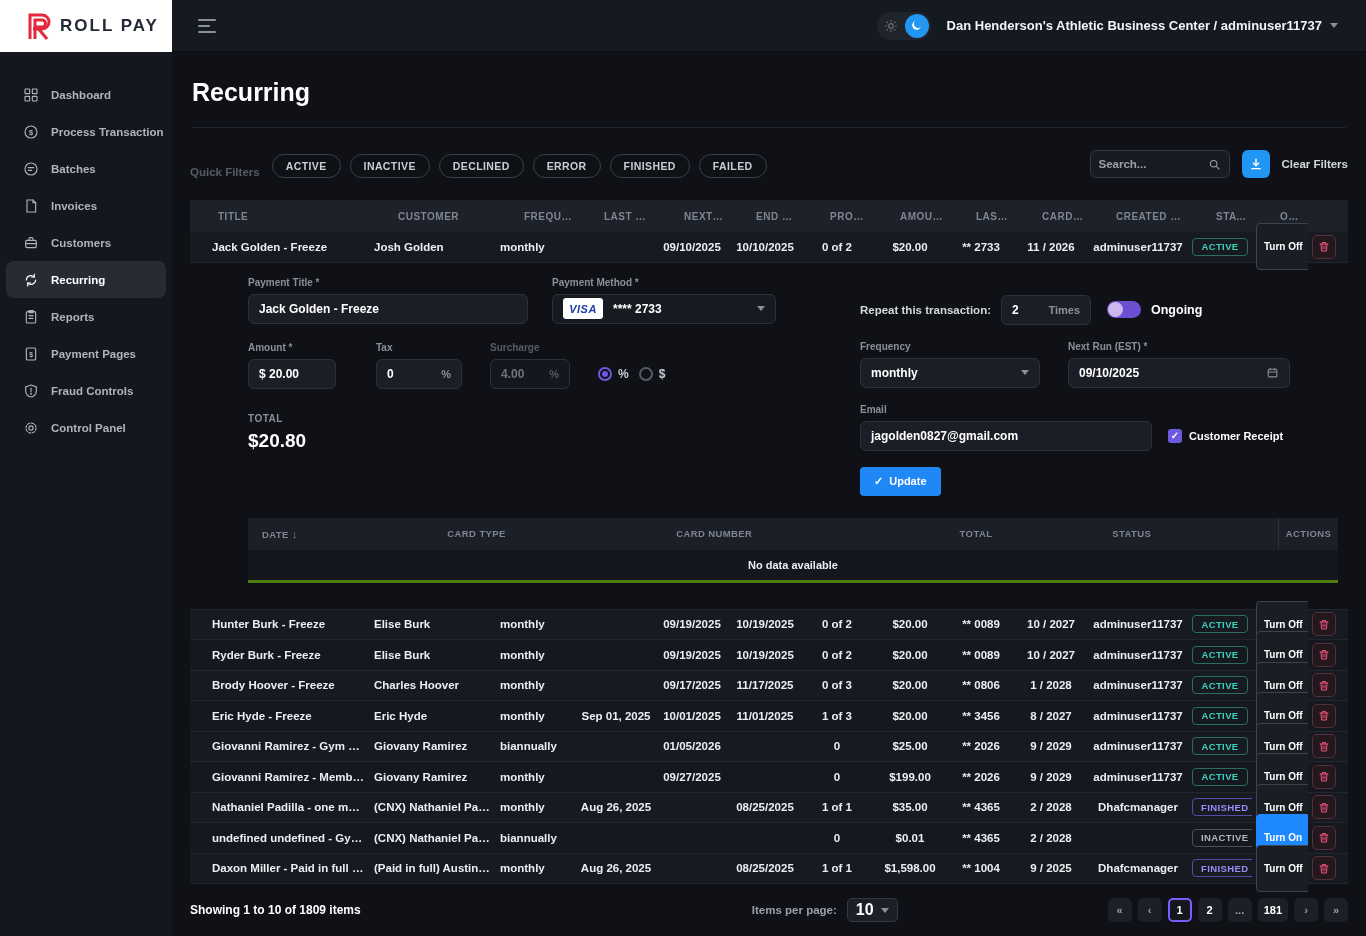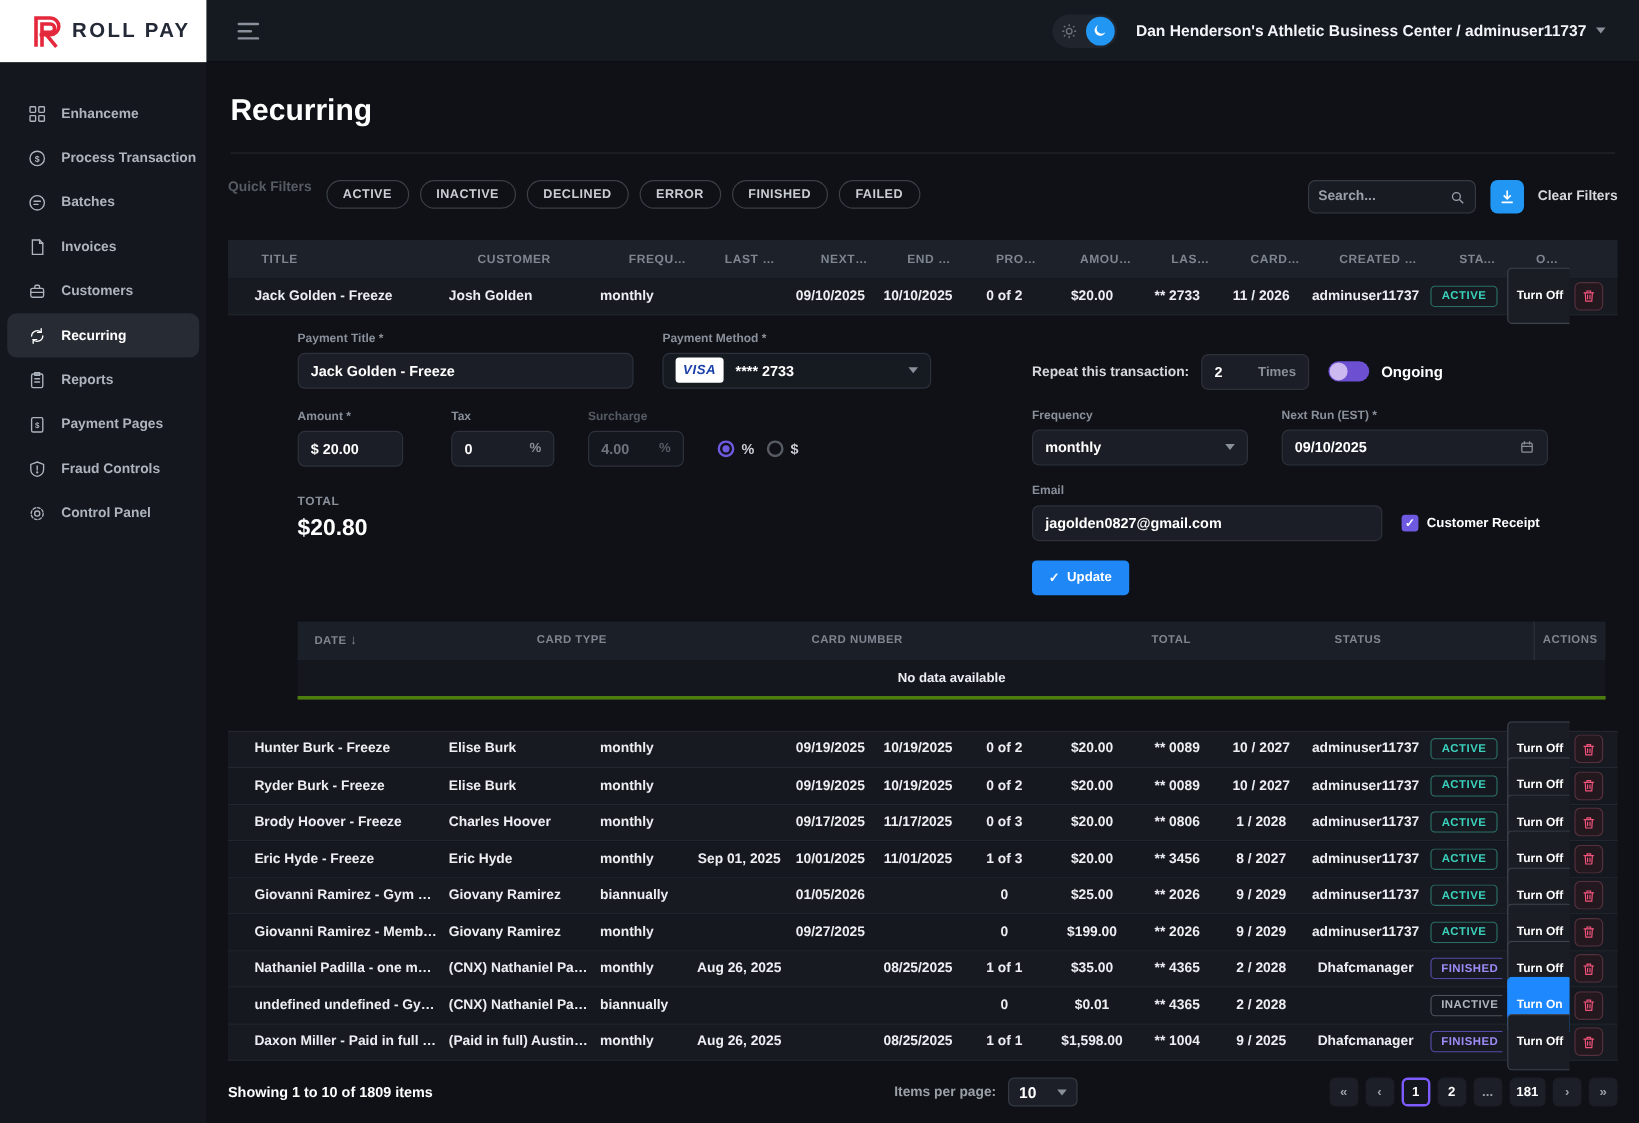--- a/index.html
+++ b/index.html
@@ -29,21 +29,21 @@
     color:#aeb4bd; font-size:11.5px; font-weight:700; cursor:pointer; }
   .side-item .s-ico { display:flex; width:17px; justify-content:center; }
   .side-item.active { background:#272b33; color:#ffffff; }
   .main { flex:1; background:#0f1116; padding:0 18px; overflow:hidden; }
 
   .page-head { padding:26px 2px 0 2px; }
   .page-title { font-size:25px; font-weight:700; color:#ffffff; }
   .head-divider { border:none; border-top:1px solid #23262e; margin:20px 0 0 0; }
 
   
-  .filters-row { display:flex; align-items:flex-start; margin-top:22px; }
+  .filters-row { display:flex; align-items:flex-end; margin-top:22px; }
   .qf-label { font-size:11.5px; color:#565b64; font-weight:700; margin-right:12px; }
   .pill { border:1px solid #3a3f48; border-radius:13px; background:transparent; color:#c9cdd4;
     font-size:10.5px; font-weight:700; letter-spacing:.4px; padding:5px 13px; margin-right:9px; cursor:pointer;
     font-family:"Liberation Sans", sans-serif; }
   .filters-right { margin-left:auto; display:flex; align-items:center; gap:12px; }
   .search-box { display:flex; align-items:center; background:#181b22; border:1px solid #343a44; border-radius:6px;
     height:28px; width:140px; padding:0 8px; }
   .search-box input { flex:1; background:transparent; border:none; outline:none; color:#e8eaee;
     font-size:11.5px; font-weight:700; width:100px; font-family:"Liberation Sans", sans-serif; }
   .search-box input::placeholder { color:#9aa0a8; }
@@ -103,21 +103,21 @@
   .inner-head .icell.actions { border-left:1px solid #2c313b; height:100%; display:flex; align-items:center; justify-content:center; padding-left:0; }
   .inner-empty { background:#14171e; height:33px; display:flex; align-items:center; justify-content:center;
     font-size:11px; font-weight:700; color:#eceef2; border-bottom:3px solid #4d7c0f; }
 
   
   .foot { display:flex; align-items:center; margin-top:14px; }
   .showing { font-size:12px; font-weight:700; color:#ffffff; }
   .ipp { display:flex; align-items:center; gap:10px; margin-left:auto; margin-right:210px; }
   .ipp-label { font-size:11.5px; font-weight:700; color:#9aa0a8; }
   .ipp-select { background:#1c1f27; border:1px solid #343a44; border-radius:5px; height:24px; padding:0 8px; display:flex;
-    align-items:center; gap:17px; font-size:13px; font-weight:700; color:#fff; cursor:pointer; }
+    align-items:center; gap:7px; font-size:16px; font-weight:700; color:#fff; cursor:pointer; }
   .pager { display:flex; gap:6px; }
   .pg-btn { min-width:24px; height:24px; border-radius:5px; background:#1c1f27; border:1px solid #1c1f27; color:#9aa0a8;
     font-size:11px; font-weight:700; display:flex; align-items:center; justify-content:center; cursor:pointer; padding:0 5px;
     font-family:"Liberation Sans", sans-serif; }
   .pg-btn.num { color:#ffffff; }
   .pg-btn.current { border:2px solid #7c5cfc; background:#14171e; }
   svg { display:block; }
 </style>
 </head>
 <body>
@@ -163,21 +163,21 @@
   <div class="sidebar" id="sidebar">
       <div class="side-item">
         <span class="s-ico">
           <svg width="16" height="16" viewBox="0 0 24 24" fill="none" stroke="currentColor" stroke-width="1.7" stroke-linecap="round">
             <rect x="3" y="3" width="7" height="7" rx="1"></rect>
             <rect x="14" y="3" width="7" height="7" rx="1"></rect>
             <rect x="3" y="14" width="7" height="7" rx="1"></rect>
             <rect x="14" y="14" width="7" height="7" rx="1"></rect>
           </svg>
         </span>
-        <span>Enhanceme</span>
+        <span>Dashboard</span>
       </div>
       <div class="side-item">
         <span class="s-ico">
           <svg width="16" height="16" viewBox="0 0 24 24" fill="none" stroke="currentColor" stroke-width="1.7" stroke-linecap="round">
             <circle cx="12" cy="12" r="9"></circle>
             <text x="12" y="16" font-size="11" text-anchor="middle" fill="currentColor" stroke="none" font-weight="bold">$</text>
           </svg>
         </span>
         <span>Process Transaction</span>
       </div>

